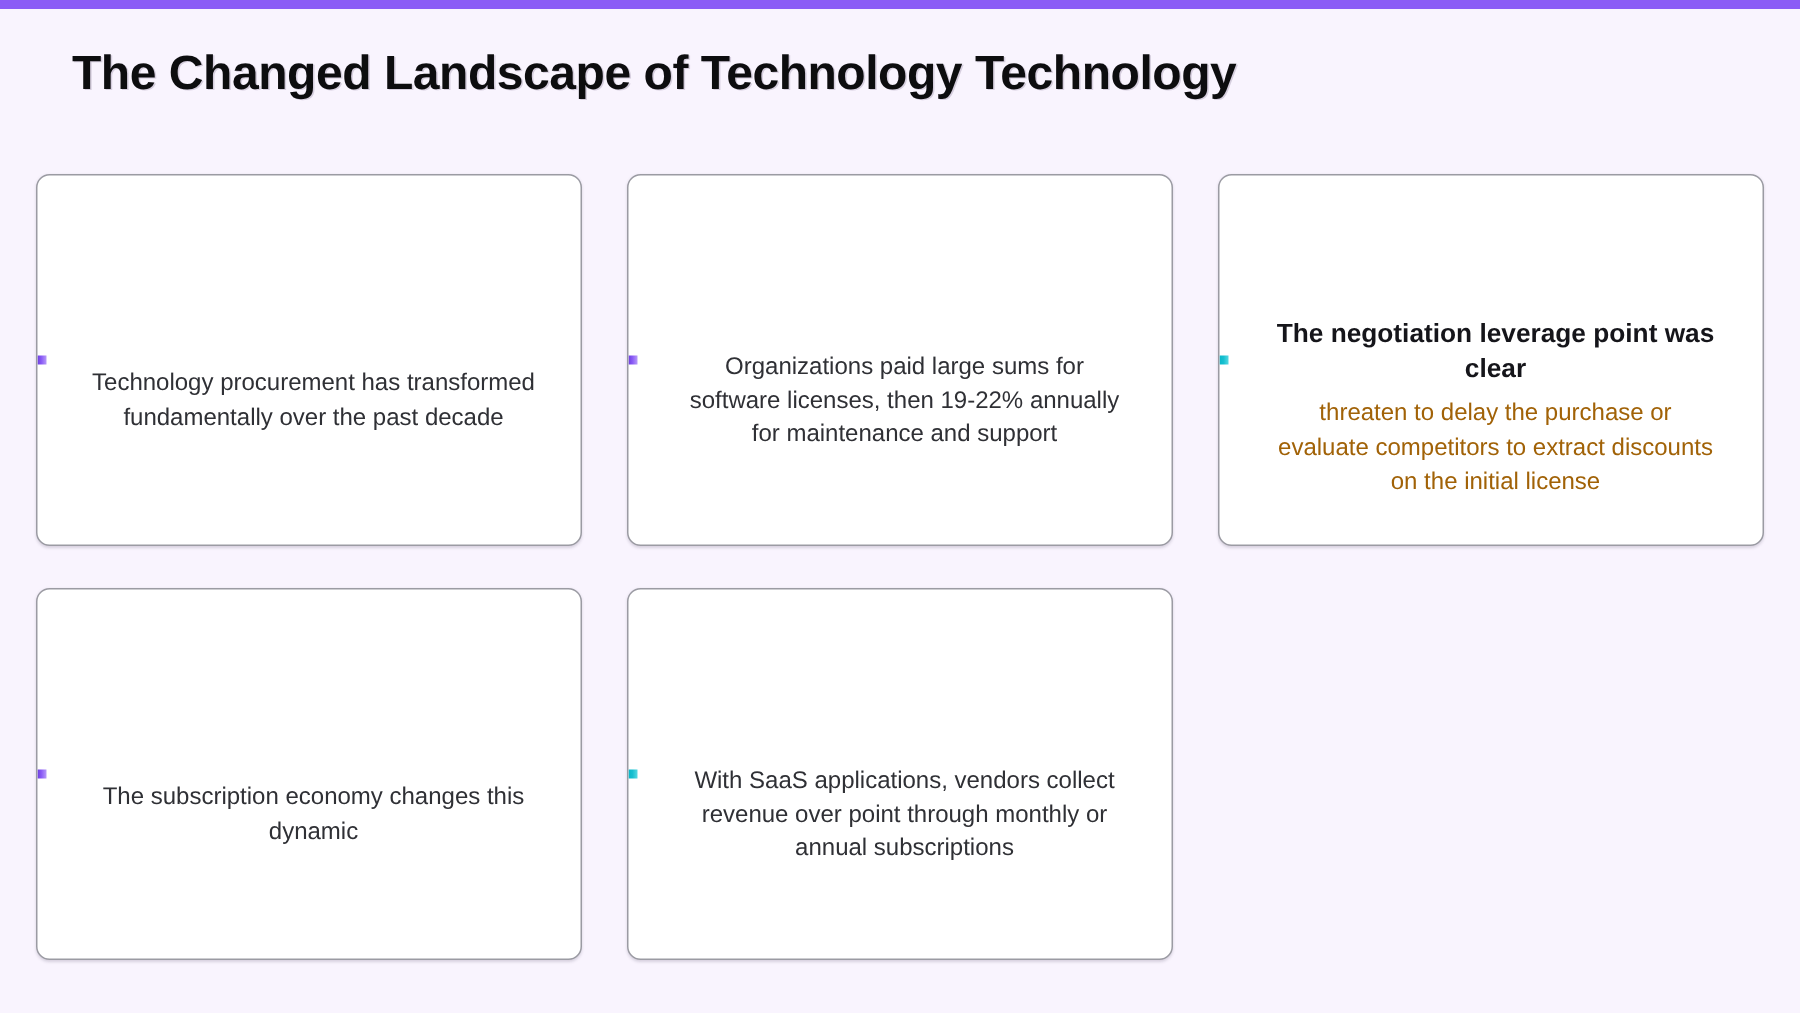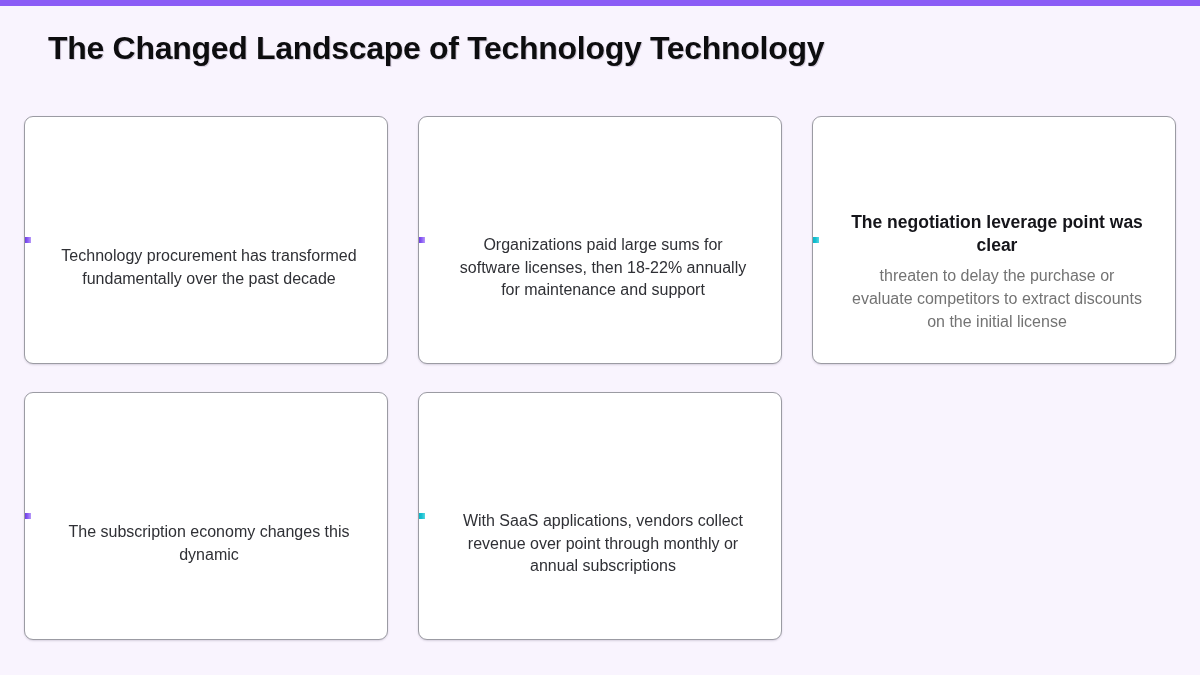--- a/index.html
+++ b/index.html
@@ -107,21 +107,21 @@
 
   .card-text {
     font-size: 16px;
     line-height: 1.42;
     color: #2f3035;
     text-align: center;
     max-width: 296px;
   }
 
   .card-text.muted {
-    color: #737373;
+    color: #a16207;
   }
 
   
   .card.has-heading .card-body {
     padding-top: 40px;
     gap: 8px;
     margin-top: 24px;
   }
 </style>
 </head>
@@ -139,21 +139,21 @@
       <div class="card-accent accent-purple"></div>
       <div class="card-body">
         <div class="card-text">Technology procurement has transformed fundamentally over the past decade</div>
       </div>
     </div>
 
 
     <div class="card">
       <div class="card-accent accent-purple"></div>
       <div class="card-body">
-        <div class="card-text">Organizations paid large sums for software licenses, then 18-22% annually for maintenance and support</div>
+        <div class="card-text">Organizations paid large sums for software licenses, then 19-22% annually for maintenance and support</div>
       </div>
     </div>
 
     <div class="card has-heading">
       <div class="card-accent accent-teal"></div>
       <div class="card-body">
         <div class="card-heading">The negotiation leverage point was clear</div>
         <div class="card-text muted">threaten to delay the purchase or evaluate competitors to extract discounts on the initial license</div>
       </div>
     </div>

